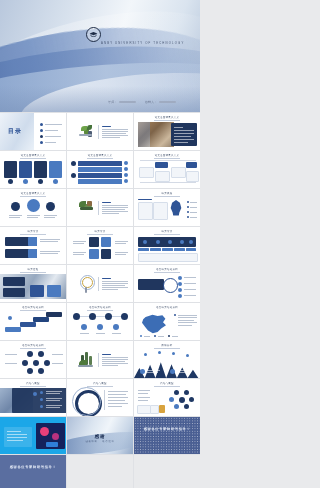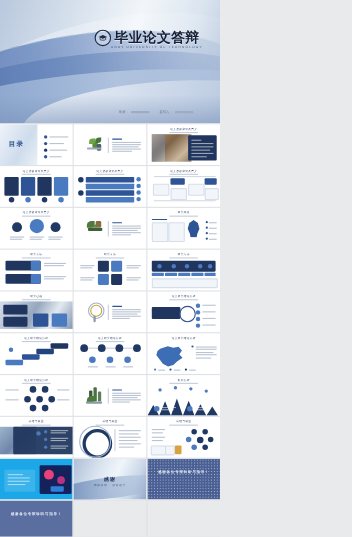--- a/index.html
+++ b/index.html
@@ -122,21 +122,20 @@
     <div class="wv w5"></div>
     <div class="hero-bottom"></div>
 
     <div class="brand">
       <div class="cap">
         <svg width="9" height="7" viewBox="0 0 12 9">
           <polygon points="6,1 11.2,3.2 6,5.4 0.8,3.2" fill="#1d2b45"></polygon>
           <path d="M2.6 4.2 L2.6 6.4 C2.6 7.5 9.4 7.5 9.4 6.4 L9.4 4.2" fill="none" stroke="#1d2b45" stroke-width="0.9"></path>
         </svg>
       </div>
-      <div class="brand-cn">毕业论文答辩</div>
     </div>
     <div class="brand-en">ANBY UNIVERSITY OF TECHNOLOGY</div>
 
     <div class="meta">
       <span><span>导师：</span><i class="val"></i></span>
       <span><span>答辩人：</span><i class="val"></i></span>
     </div>
   </div>
 
   <div class="grid">

